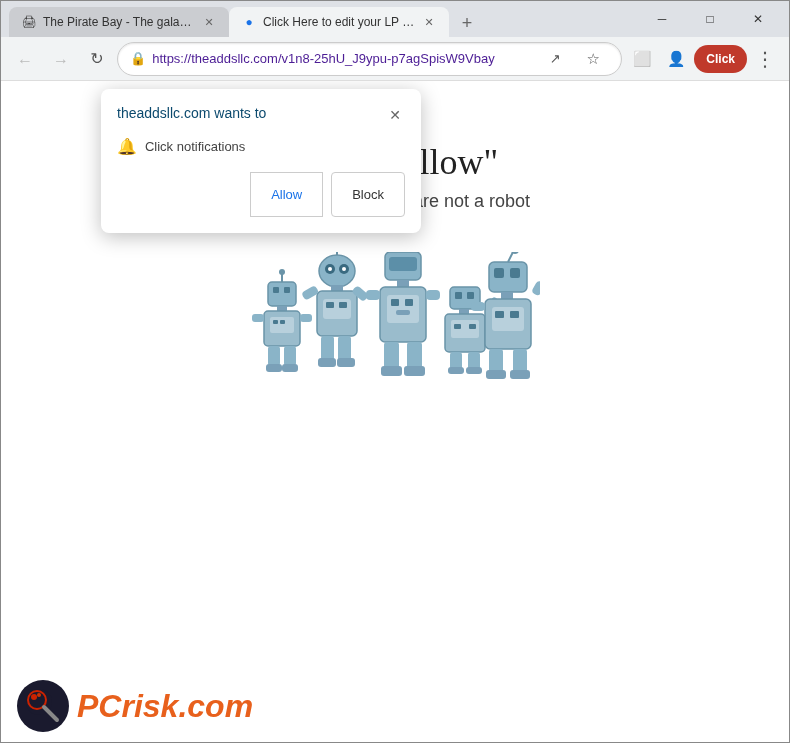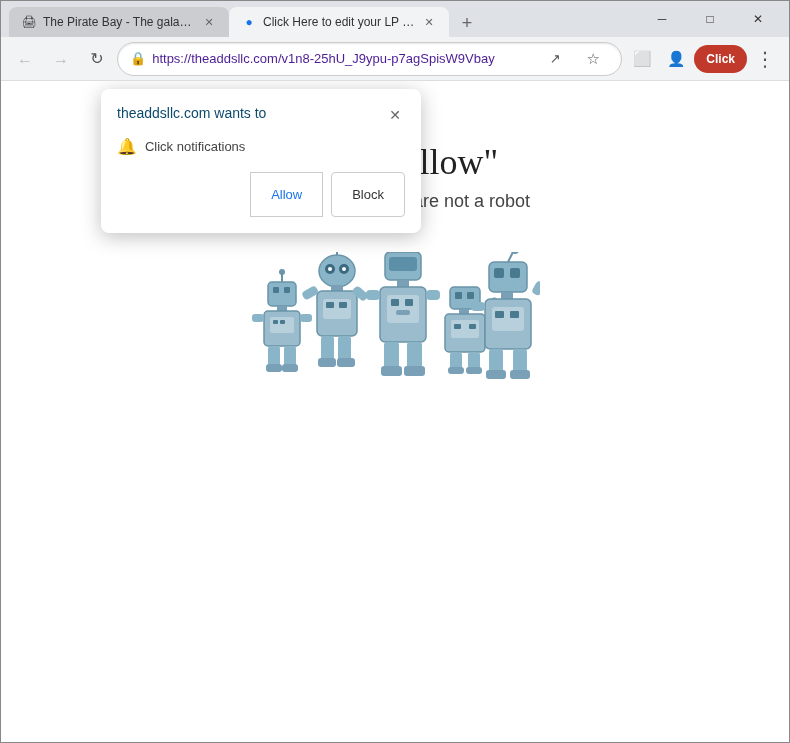--- a/index.html
+++ b/index.html
@@ -573,15 +573,30 @@
             <rect x="1" y="108" width="20" height="9" rx="3" fill="#7aa0b8"></rect>
             <rect x="25" y="108" width="20" height="9" rx="3" fill="#7aa0b8"></rect>
 
             <rect x="46" y="30" width="14" height="9" rx="4" fill="#8ab4c8" transform="rotate(-60, 46, 30)"></rect>
             <rect x="-14" y="40" width="14" height="9" rx="4" fill="#8ab4c8"></rect>
           </g>
         </svg>
       </div>
     </div>
 
+    <div class="pcrisk-logo">
+
+      <div class="pcrisk-icon">
+        <svg width="40" height="40" viewBox="0 0 40 40">
+          <circle cx="16" cy="16" r="13" fill="#1a1a2e"></circle>
+          <circle cx="14" cy="14" r="9" fill="#1a1a2e" stroke="#cc2200" stroke-width="2"></circle>
+          <circle cx="11" cy="11" r="3" fill="#cc2200"></circle>
+          <circle cx="16" cy="9" r="2" fill="#cc3300"></circle>
+          <line x1="21" y1="21" x2="34" y2="34" stroke="#888" stroke-width="4" stroke-linecap="round"></line>
+        </svg>
+      </div>
+      <div class="pcrisk-text">
+        <span>PC</span><span style="color:#e8601c;">risk.com</span>
+      </div>
+    </div>
 
   </div>
 </div>
 
 </body></html>

